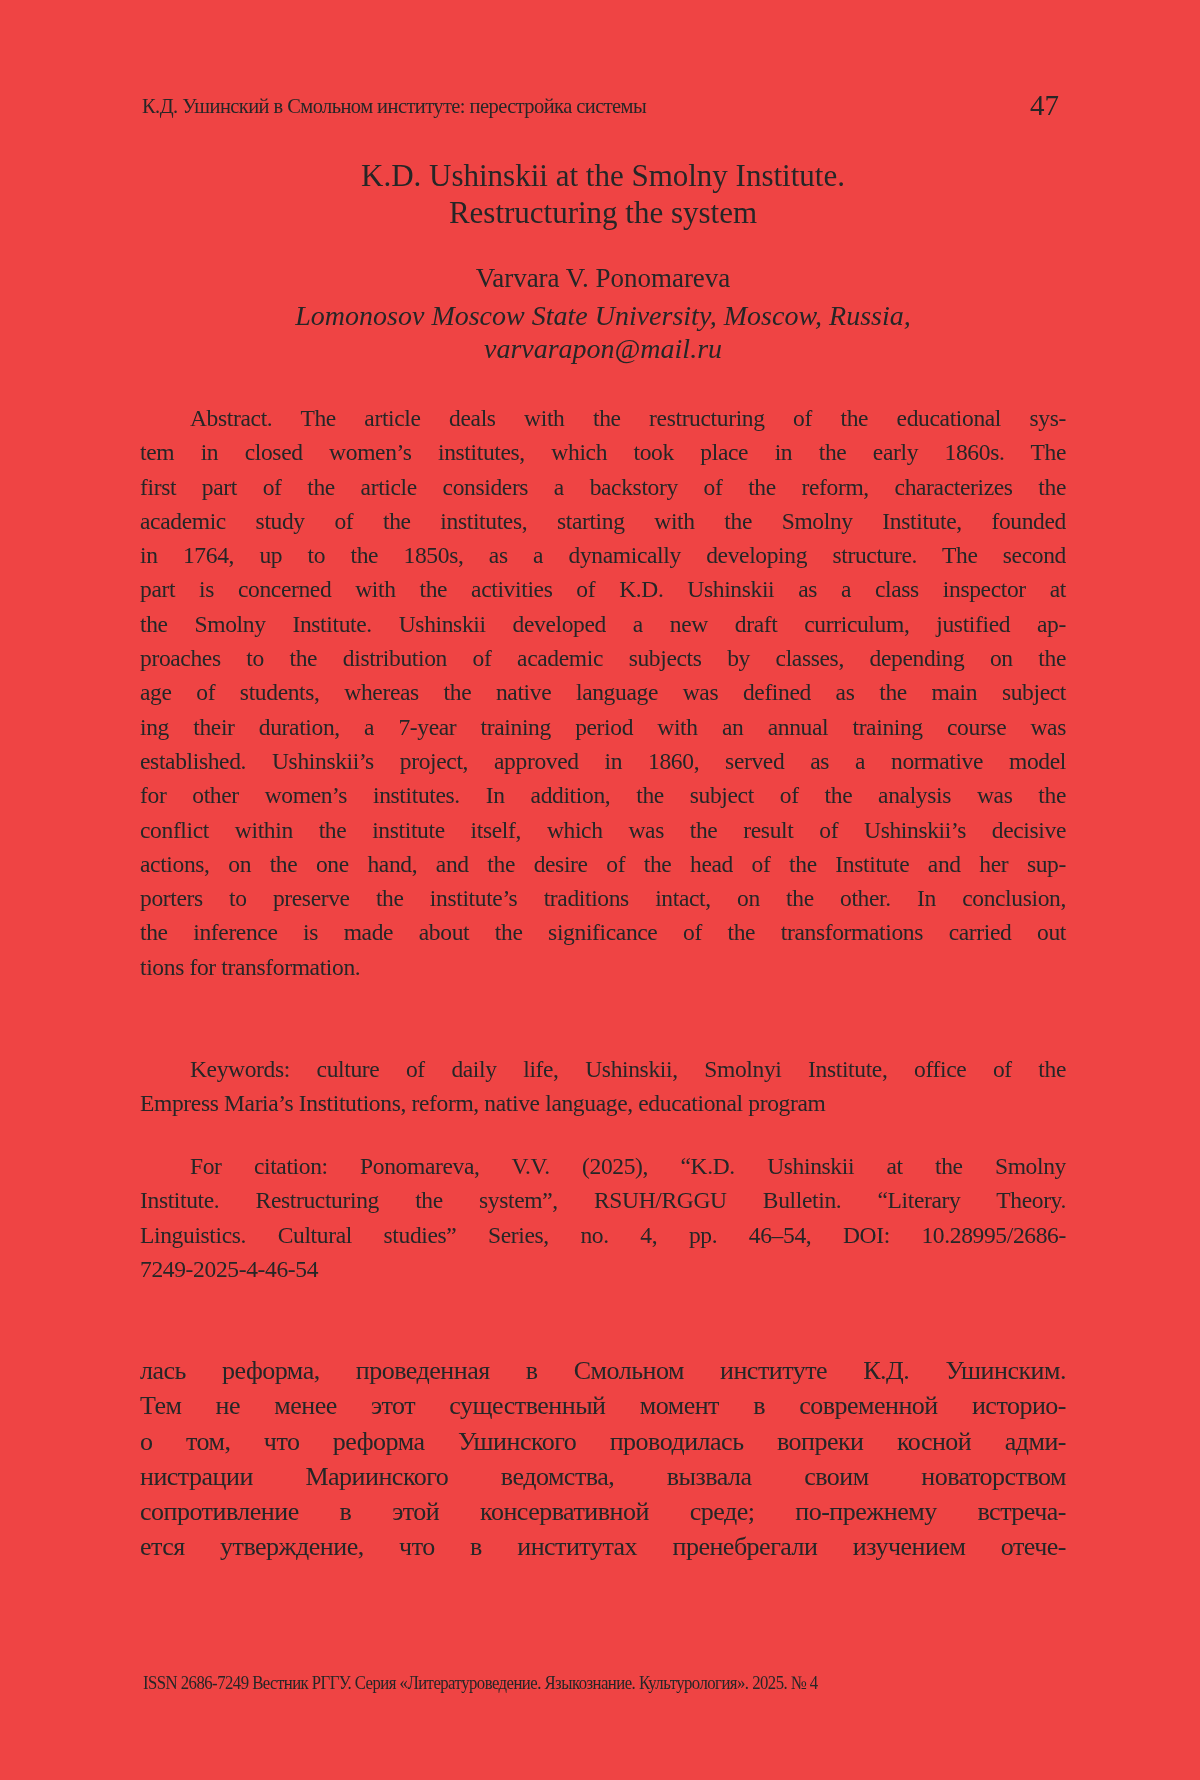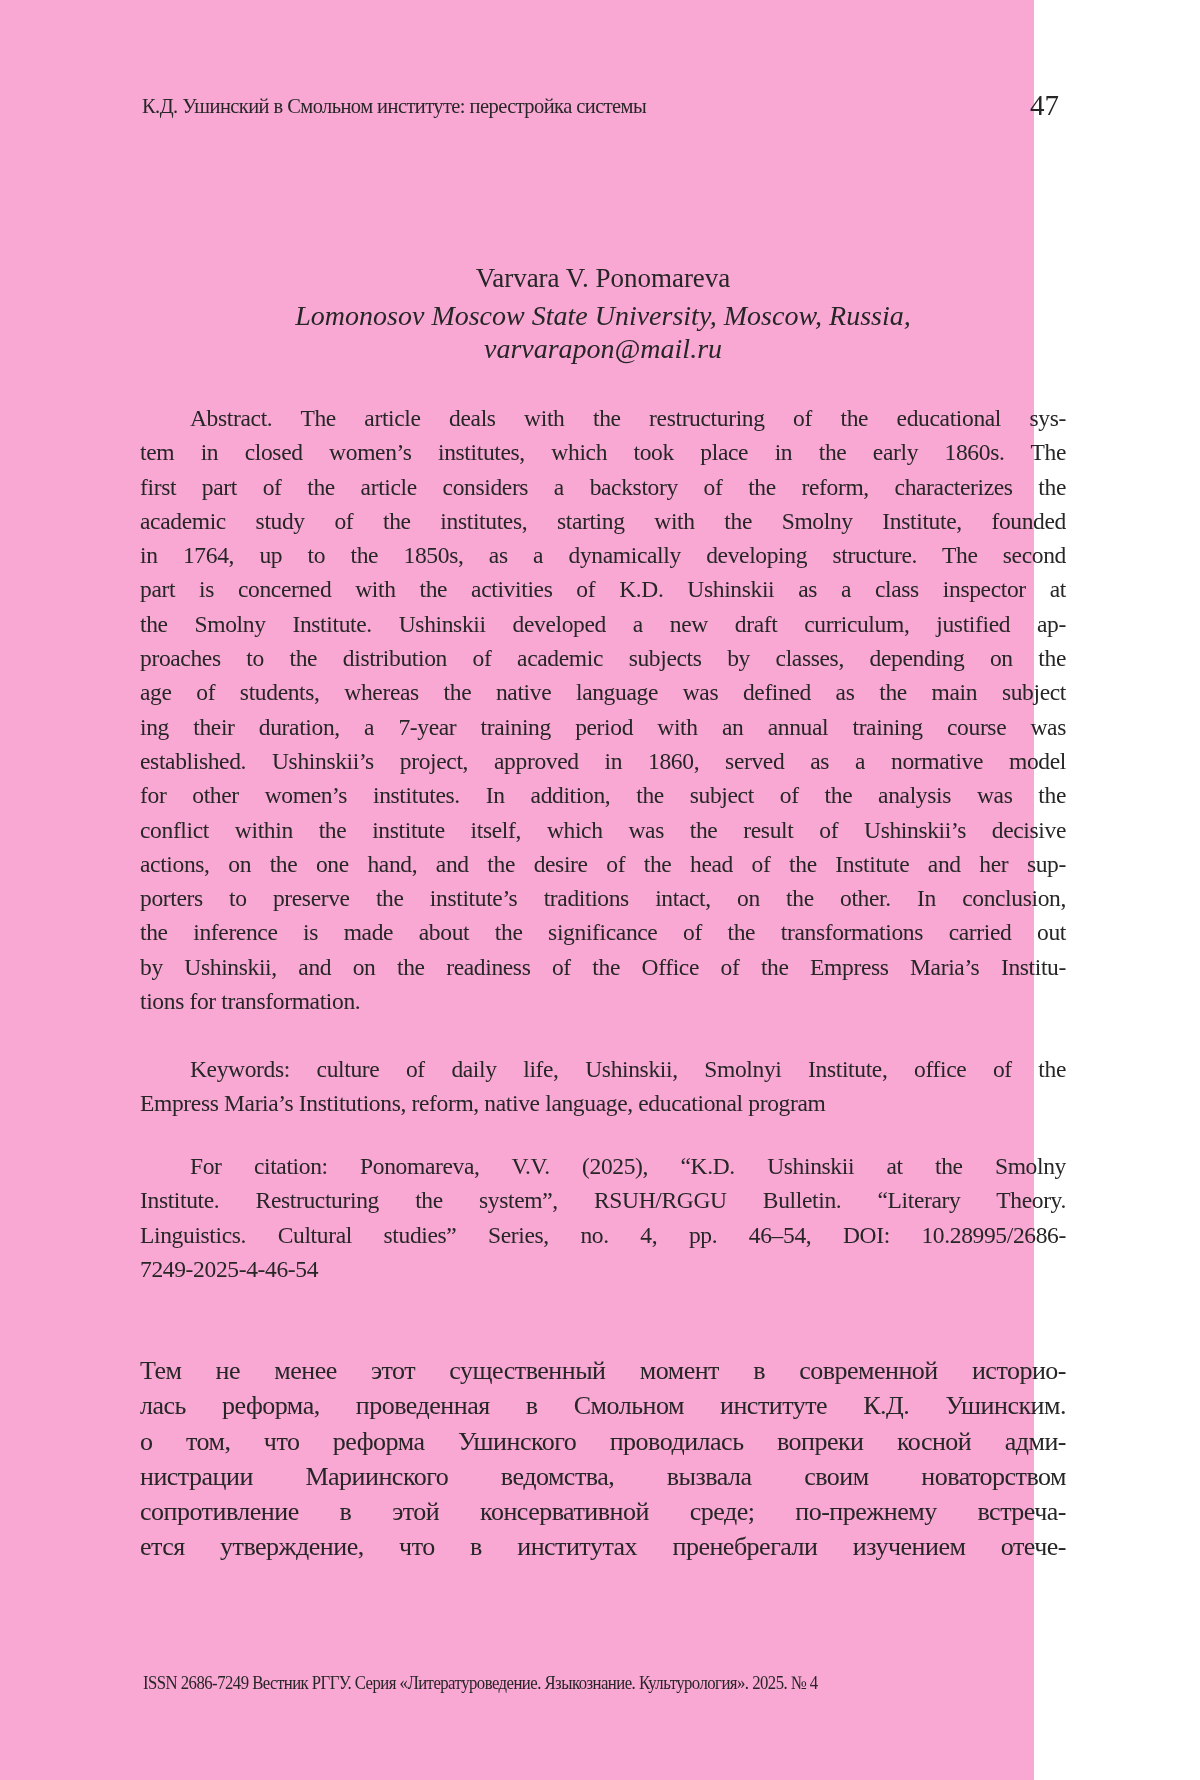--- a/index.html
+++ b/index.html
@@ -1,17 +1,17 @@
 <!DOCTYPE html>
 <html><head>
   <meta charset="utf-8">
   <style>
     html, body { margin: 0; padding: 0; background: #ffffff; }
     body { width: 1200px; height: 1780px; position: relative; overflow: hidden; color: #262626; }
-    .page { position: absolute; left: 0; top: 0; width: 1034px; height: 1780px; background: #f9a8d4; }
+    .page { position: absolute; left: 0; top: 0; width: 1200px; height: 1780px; background: #ef4444; }
     .serif { font-family: "Liberation Serif", "DejaVu Serif", serif; }
 
     .running-head {
       position: absolute; left: 142px; top: 92px; width: 760px;
       font-size: 22px; line-height: 28px; letter-spacing: -0.6px;
       transform: scaleX(0.93); transform-origin: left top; white-space: nowrap;
     }
     .page-number {
       position: absolute; left: 1030px; top: 88px; width: 40px; 
       font-size: 29px; line-height: 34px;
@@ -66,20 +66,24 @@
     }
   </style>
 </head>
 <body>
 
 <div class="page serif">
 
   <div class="running-head">К.Д. Ушинский в Смольном институте: перестройка системы</div>
   <div class="page-number">47</div>
 
+  <div class="title">
+    <span class="line">K.D. Ushinskii at the Smolny Institute.</span>
+    <span class="line">Restructuring the system</span>
+  </div>
 
   <div class="author">Varvara V. Ponomareva</div>
 
   <div class="affiliation">
     <span class="line">Lomonosov Moscow State University, Moscow, Russia,</span>
     <span class="line">varvarapon@mail.ru</span>
   </div>
 
   <div class="block abstract">
     <span class="ln indent"><span class="em">Abstract.</span><span> The article deals with the restructuring of the educational sys-</span></span>
@@ -91,39 +95,38 @@
     <span class="ln">the Smolny Institute. Ushinskii developed a new draft curriculum, justified ap-</span>
     <span class="ln">proaches to the distribution of academic subjects by classes, depending on the</span>
     <span class="ln">age of students, whereas the native language was defined as the main subject</span>
     <span class="ln">ing their duration, a 7-year training period with an annual training course was</span>
     <span class="ln">established. Ushinskii’s project, approved in 1860, served as a normative model</span>
     <span class="ln">for other women’s institutes. In addition, the subject of the analysis was the</span>
     <span class="ln">conflict within the institute itself, which was the result of Ushinskii’s decisive</span>
     <span class="ln">actions, on the one hand, and the desire of the head of the Institute and her sup-</span>
     <span class="ln">porters to preserve the institute’s traditions intact, on the other. In conclusion,</span>
     <span class="ln">the inference is made about the significance of the transformations carried out</span>
-    <span class="ln">by Ushinskii, and on the readiness of the Office of the Empress Maria’s Institu-</span>
     <span class="ln last">tions for transformation.</span>
   </div>
 
   <div class="block keywords">
     <span class="ln indent"><span class="em">Keywords:</span><span> culture of daily life, Ushinskii, Smolnyi Institute, office of the</span></span>
     <span class="ln last">Empress Maria’s Institutions, reform, native language, educational program</span>
   </div>
 
   <div class="block citation">
     <span class="ln indent"><span class="em">For citation:</span><span> Ponomareva, V.V. (2025), “K.D. Ushinskii at the Smolny</span></span>
     <span class="ln"><span>Institute. Restructuring the system”, </span><span class="em">RSUH/RGGU Bulletin. “Literary Theory.</span></span>
     <span class="ln"><span class="em">Linguistics. Cultural studies” Series</span><span>, no. 4, pp. 46–54, DOI: 10.28995/2686-</span></span>
     <span class="ln last">7249-2025-4-46-54</span>
   </div>
 
   <div class="body-ru">
+    <span class="ln">лась реформа, проведенная в Смольном институте К.Д. Ушинским.</span>
     <span class="ln">Тем не менее этот существенный момент в современной историо-</span>
-    <span class="ln">лась реформа, проведенная в Смольном институте К.Д. Ушинским.</span>
     <span class="ln">о том, что реформа Ушинского проводилась вопреки косной адми-</span>
     <span class="ln">нистрации Мариинского ведомства, вызвала своим новаторством</span>
     <span class="ln">сопротивление в этой консервативной среде; по-прежнему встреча-</span>
     <span class="ln">ется утверждение, что в институтах пренебрегали изучением отече-</span>
   </div>
 
   <div class="footer">ISSN 2686-7249  Вестник РГГУ. Серия «Литературоведение. Языкознание. Культурология». 2025. № 4</div>
 
 </div>
 

